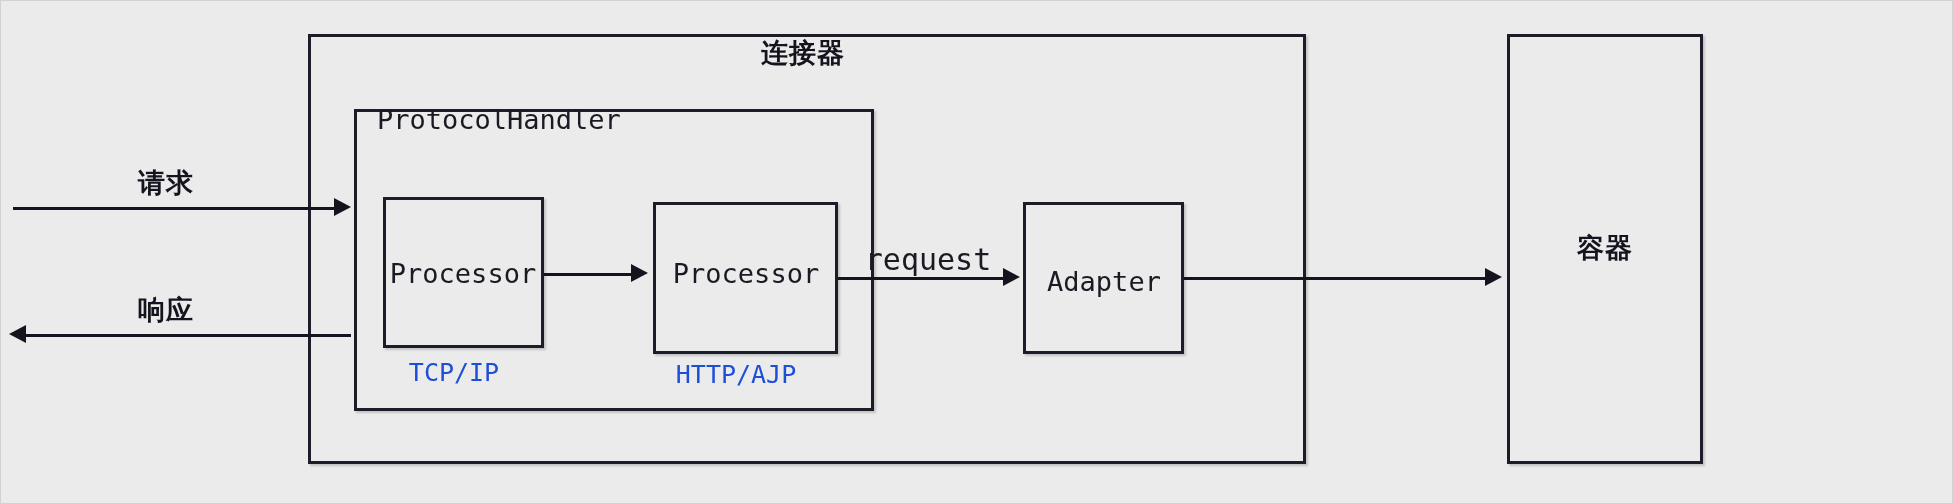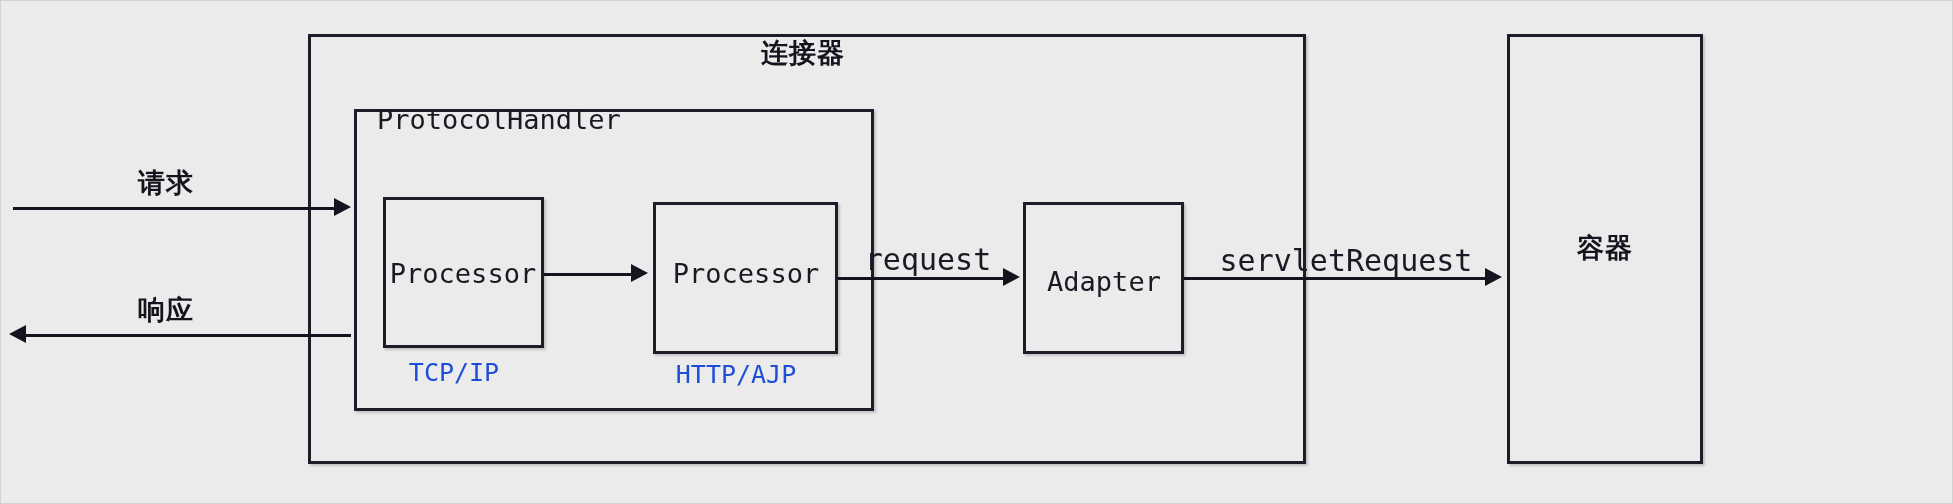--- a/index.html
+++ b/index.html
@@ -130,15 +130,14 @@
 
   <div class="hline" style="left:543px; top:272px; width:89px;"></div>
   <div class="arrow-head-right" style="left:630px; top:263px;"></div>
 
   <div class="hline" style="left:837px; top:276px; width:167px;"></div>
   <div class="arrow-head-right" style="left:1002px; top:267px;"></div>
   <div class="label label-edge centered" style="left:927px; top:259px;">request</div>
 
   <div class="hline" style="left:1183px; top:276px; width:303px;"></div>
   <div class="arrow-head-right" style="left:1484px; top:267px;"></div>
-  <div class="label label-edge centered" style="left:1345px; top:260px;">servletRequest</div>
 
 </div>
 
 </body></html>

